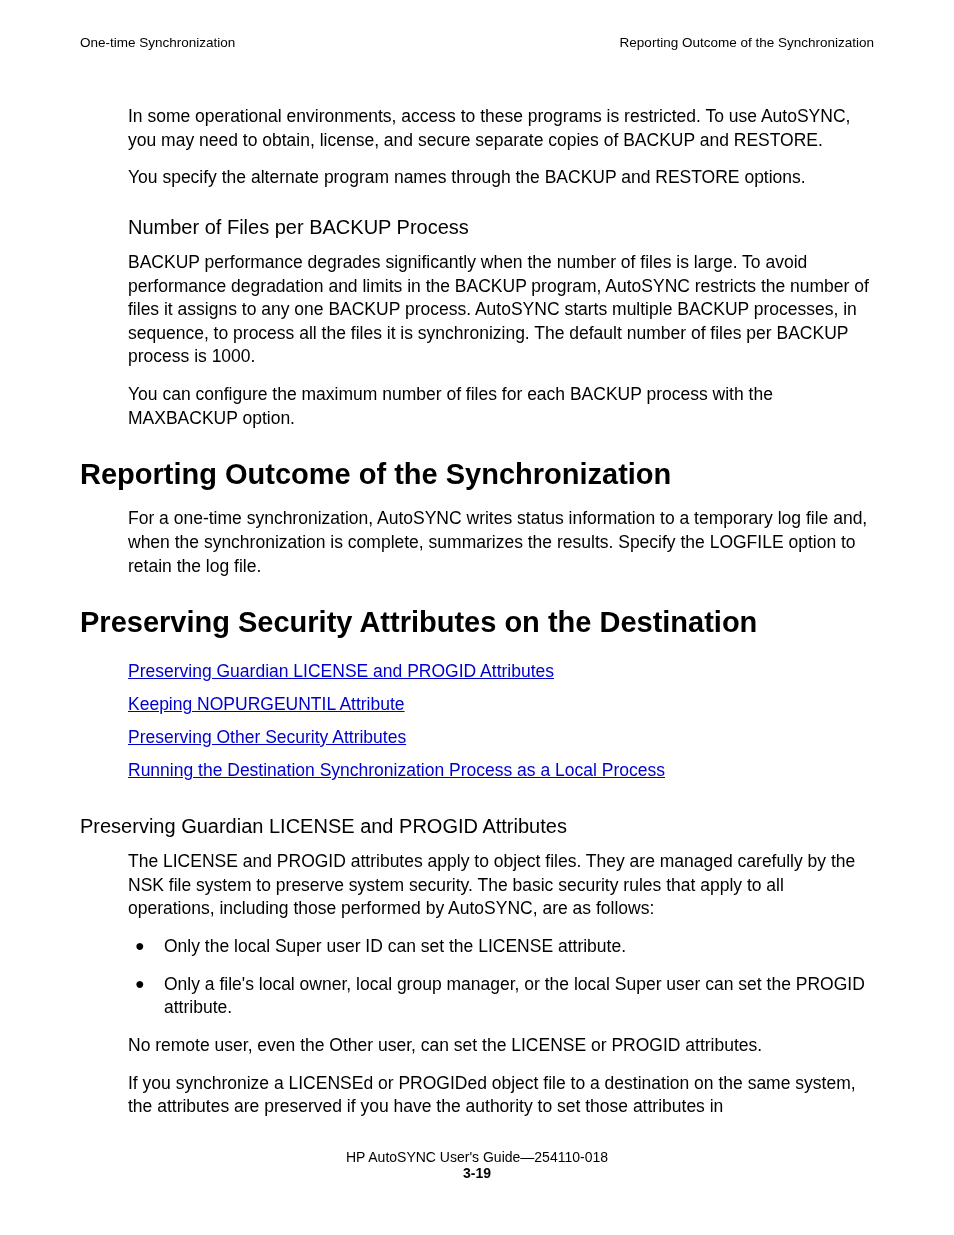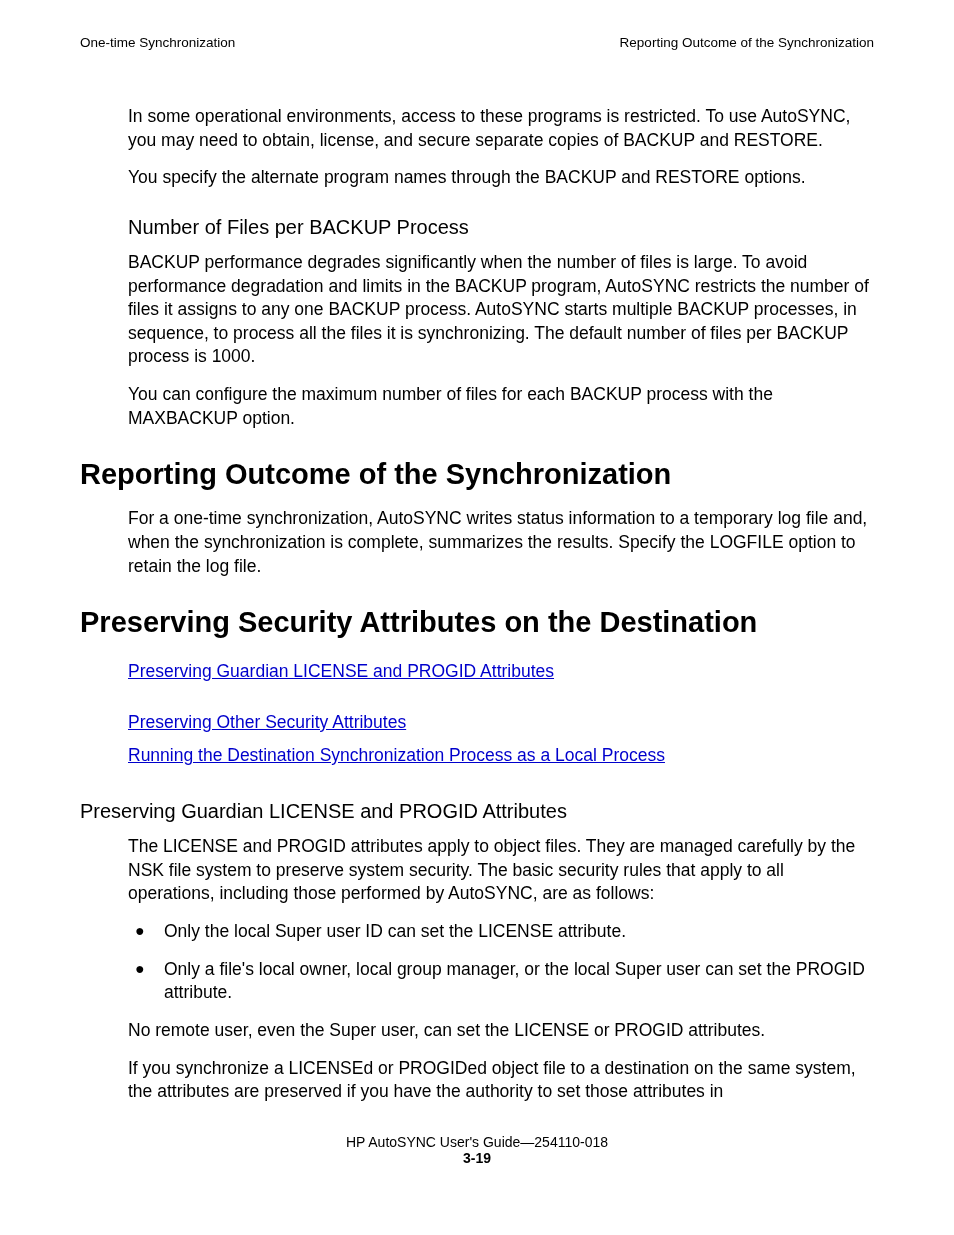--- a/index.html
+++ b/index.html
@@ -100,33 +100,33 @@
   </div>
 
   <h2 class="main">Reporting Outcome of the Synchronization</h2>
   <div class="body-block">
     <p class="body">For a one-time synchronization, AutoSYNC writes status information to a temporary log file and, when the synchronization is complete, summarizes the results. Specify the LOGFILE option to retain the log file.</p>
   </div>
 
   <h2 class="main">Preserving Security Attributes on the Destination</h2>
   <div class="links">
     <a href="#" class="doclink">Preserving Guardian LICENSE and PROGID Attributes</a><br>
-    <br>
+    <a href="#" class="doclink">Keeping NOPURGEUNTIL Attribute</a><br>
     <a href="#" class="doclink">Preserving Other Security Attributes</a><br>
     <a href="#" class="doclink">Running the Destination Synchronization Process as a Local Process</a>
   </div>
 
   <h3 class="sub" style="margin-left:0; margin-top:28px;">Preserving Guardian LICENSE and PROGID Attributes</h3>
   <div class="body-block">
     <p class="body">The LICENSE and PROGID attributes apply to object files. They are managed carefully by the NSK file system to preserve system security. The basic security rules that apply to all operations, including those performed by AutoSYNC, are as follows:</p>
     <ul class="bul">
       <li>Only the local Super user ID can set the LICENSE attribute.</li>
       <li>Only a file's local owner, local group manager, or the local Super user can set the PROGID attribute.</li>
     </ul>
-    <p class="body">No remote user, even the Super user, can set the LICENSE or PROGID attributes.</p>
+    <p class="body">No remote user, even the Other user, can set the LICENSE or PROGID attributes.</p>
     <p class="body">If you synchronize a LICENSEd or PROGIDed object file to a destination on the same system, the attributes are preserved if you have the authority to set those attributes in</p>
   </div>
 
   <div class="footer">
     <span>HP AutoSYNC User's Guide—254110-018</span><br>
     <span class="pagenum">3-19</span>
   </div>
 
 </div>
 

